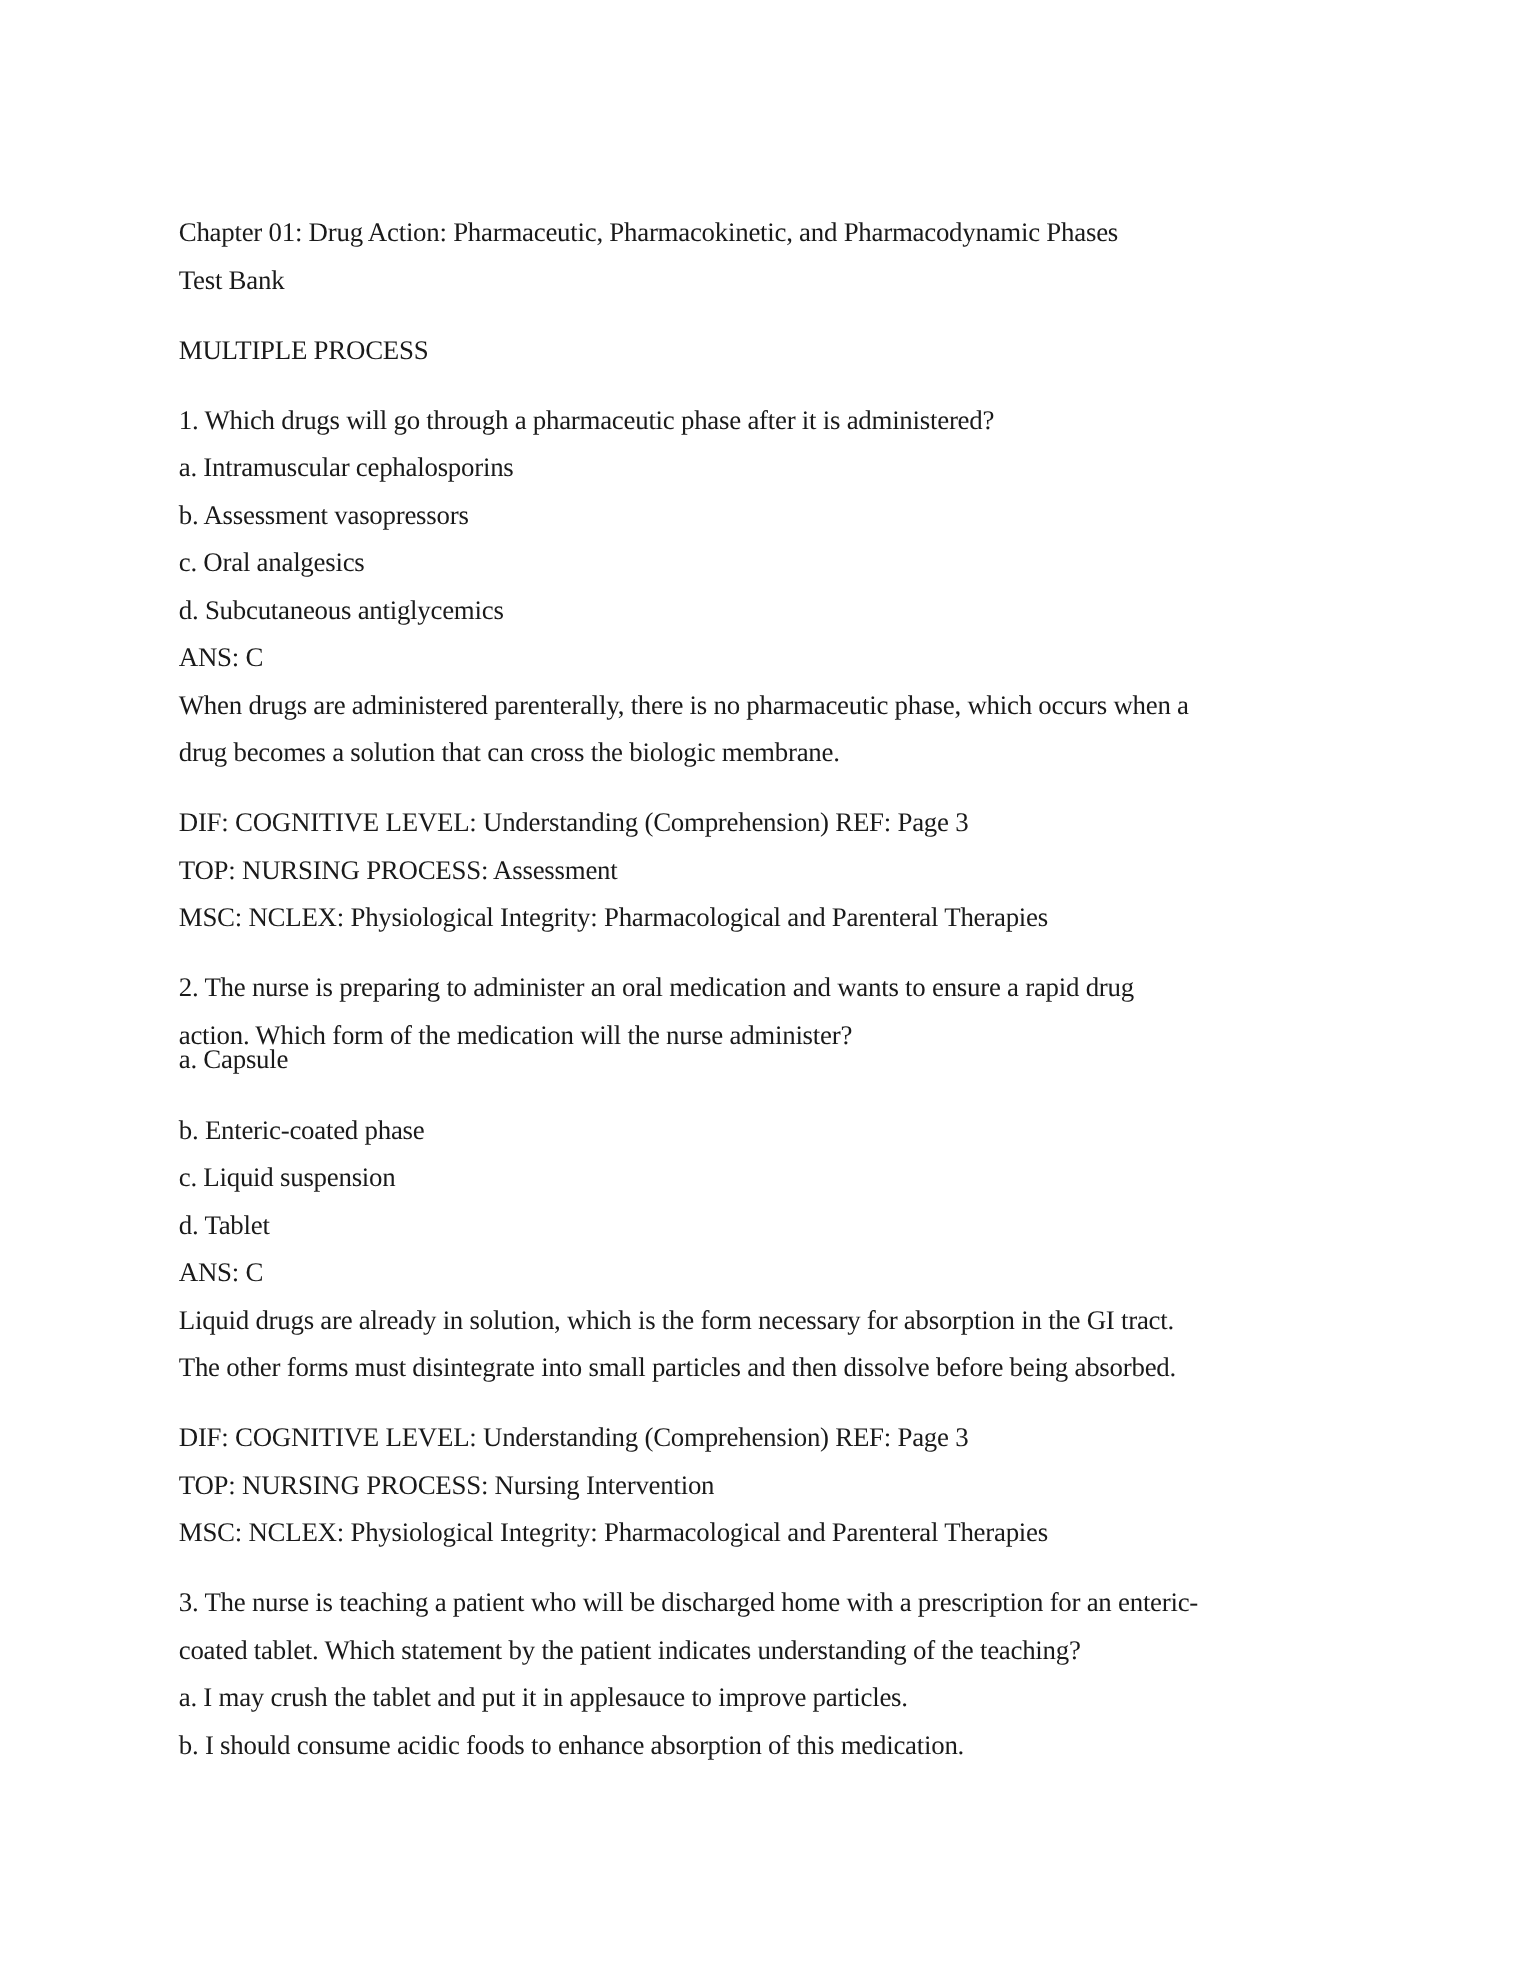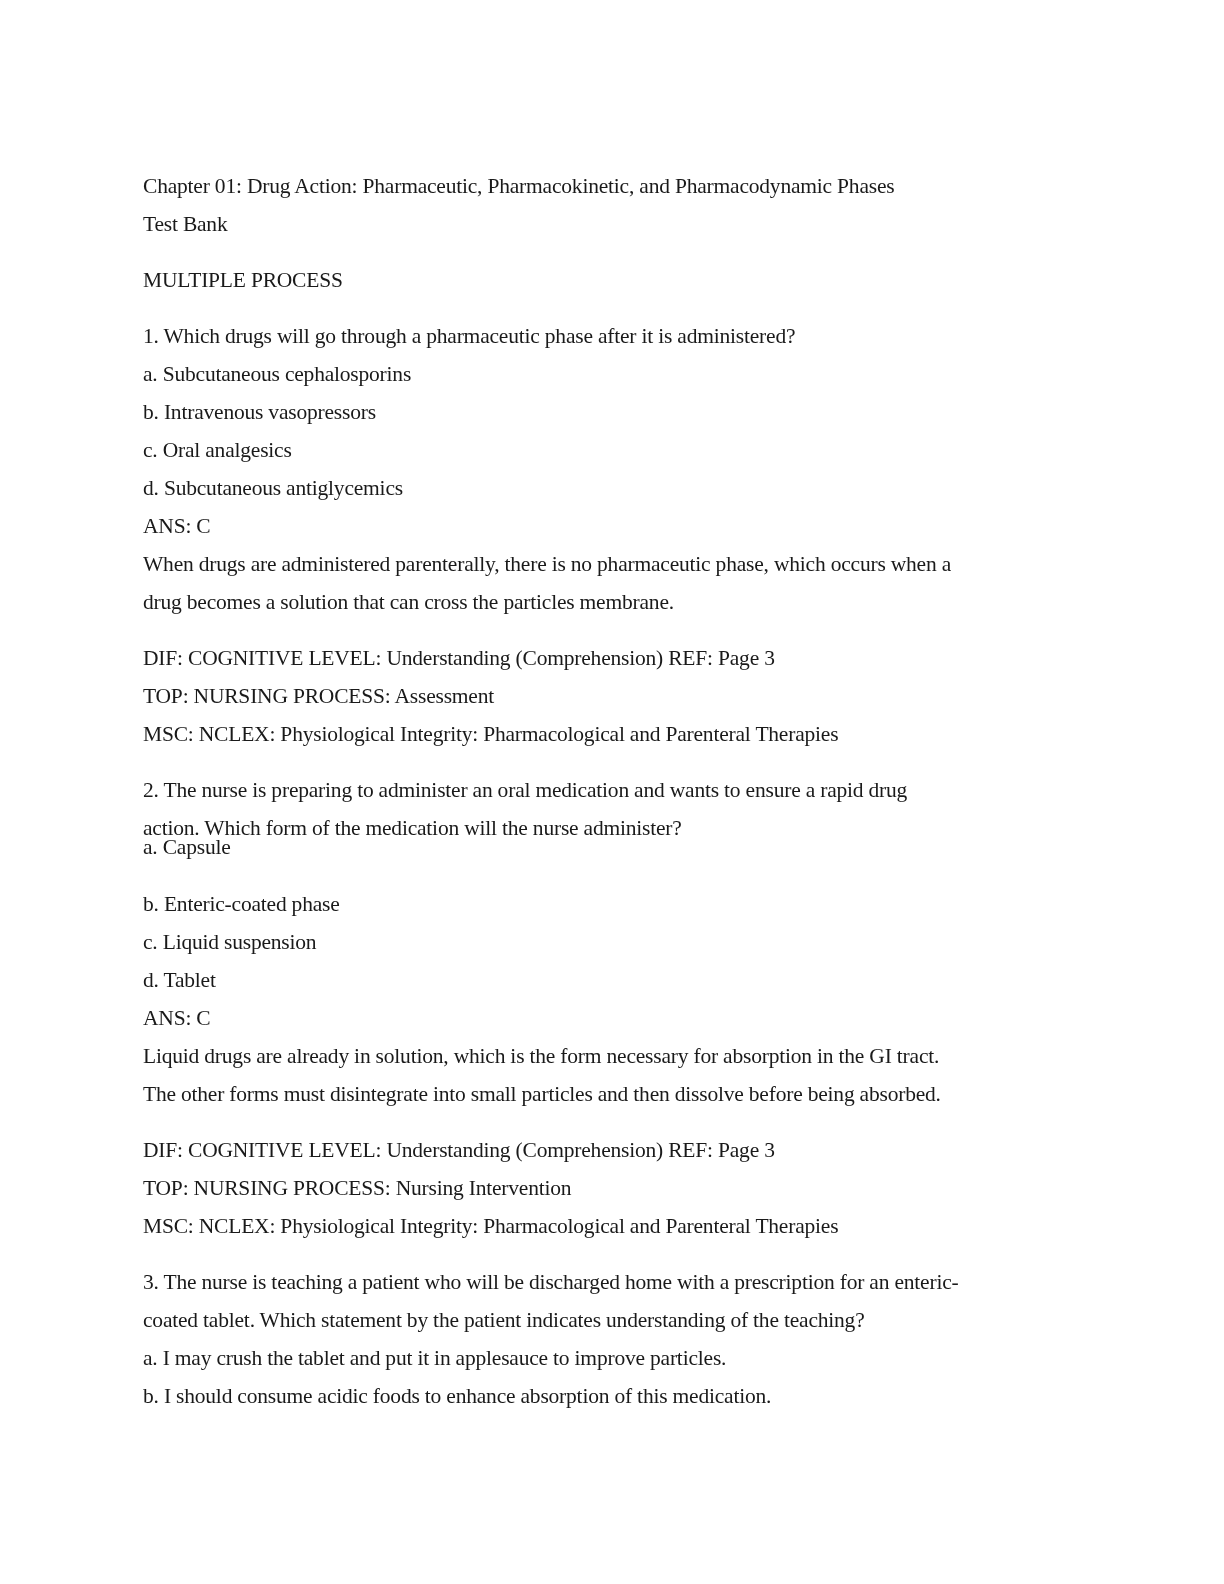--- a/index.html
+++ b/index.html
@@ -15,27 +15,27 @@
 <body>
 
 <div class="page">
 
   <div class="line" style="top:173px">Chapter 01: Drug Action: Pharmaceutic, Pharmacokinetic, and Pharmacodynamic Phases</div>
   <div class="line" style="top:211px">Test Bank</div>
   <div class="line" style="top:267px">MULTIPLE PROCESS</div>
 
   <div>
     <div class="line" style="top:323px">1. Which drugs will go through a pharmaceutic phase after it is administered?</div>
-    <div class="line" style="top:361px">a. Subcutaneous cephalosporins</div>
-    <div class="line" style="top:399px">b. Intravenous vasopressors</div>
+    <div class="line" style="top:361px">a. Intramuscular cephalosporins</div>
+    <div class="line" style="top:399px">b. Assessment vasopressors</div>
     <div class="line" style="top:437px">c. Oral analgesics</div>
     <div class="line" style="top:475px">d. Subcutaneous antiglycemics</div>
     <div class="line" style="top:513px">ANS: C</div>
     <div class="line" style="top:551px">When drugs are administered parenterally, there is no pharmaceutic phase, which occurs when a</div>
-    <div class="line" style="top:589px">drug becomes a solution that can cross the particles membrane.</div>
+    <div class="line" style="top:589px">drug becomes a solution that can cross the biologic membrane.</div>
     <div class="line" style="top:645px">DIF: COGNITIVE LEVEL: Understanding (Comprehension) REF: Page 3</div>
     <div class="line" style="top:683px">TOP: NURSING PROCESS: Assessment</div>
     <div class="line" style="top:721px">MSC: NCLEX: Physiological Integrity: Pharmacological and Parenteral Therapies</div>
   </div>
 
   <div>
     <div class="line" style="top:777px">2. The nurse is preparing to administer an oral medication and wants to ensure a rapid drug</div>
     <div class="line" style="top:815px">action. Which form of the medication will the nurse administer?</div>
     <div class="line" style="top:834px">a. Capsule</div>
     <div class="line" style="top:891px">b. Enteric-coated phase</div>

